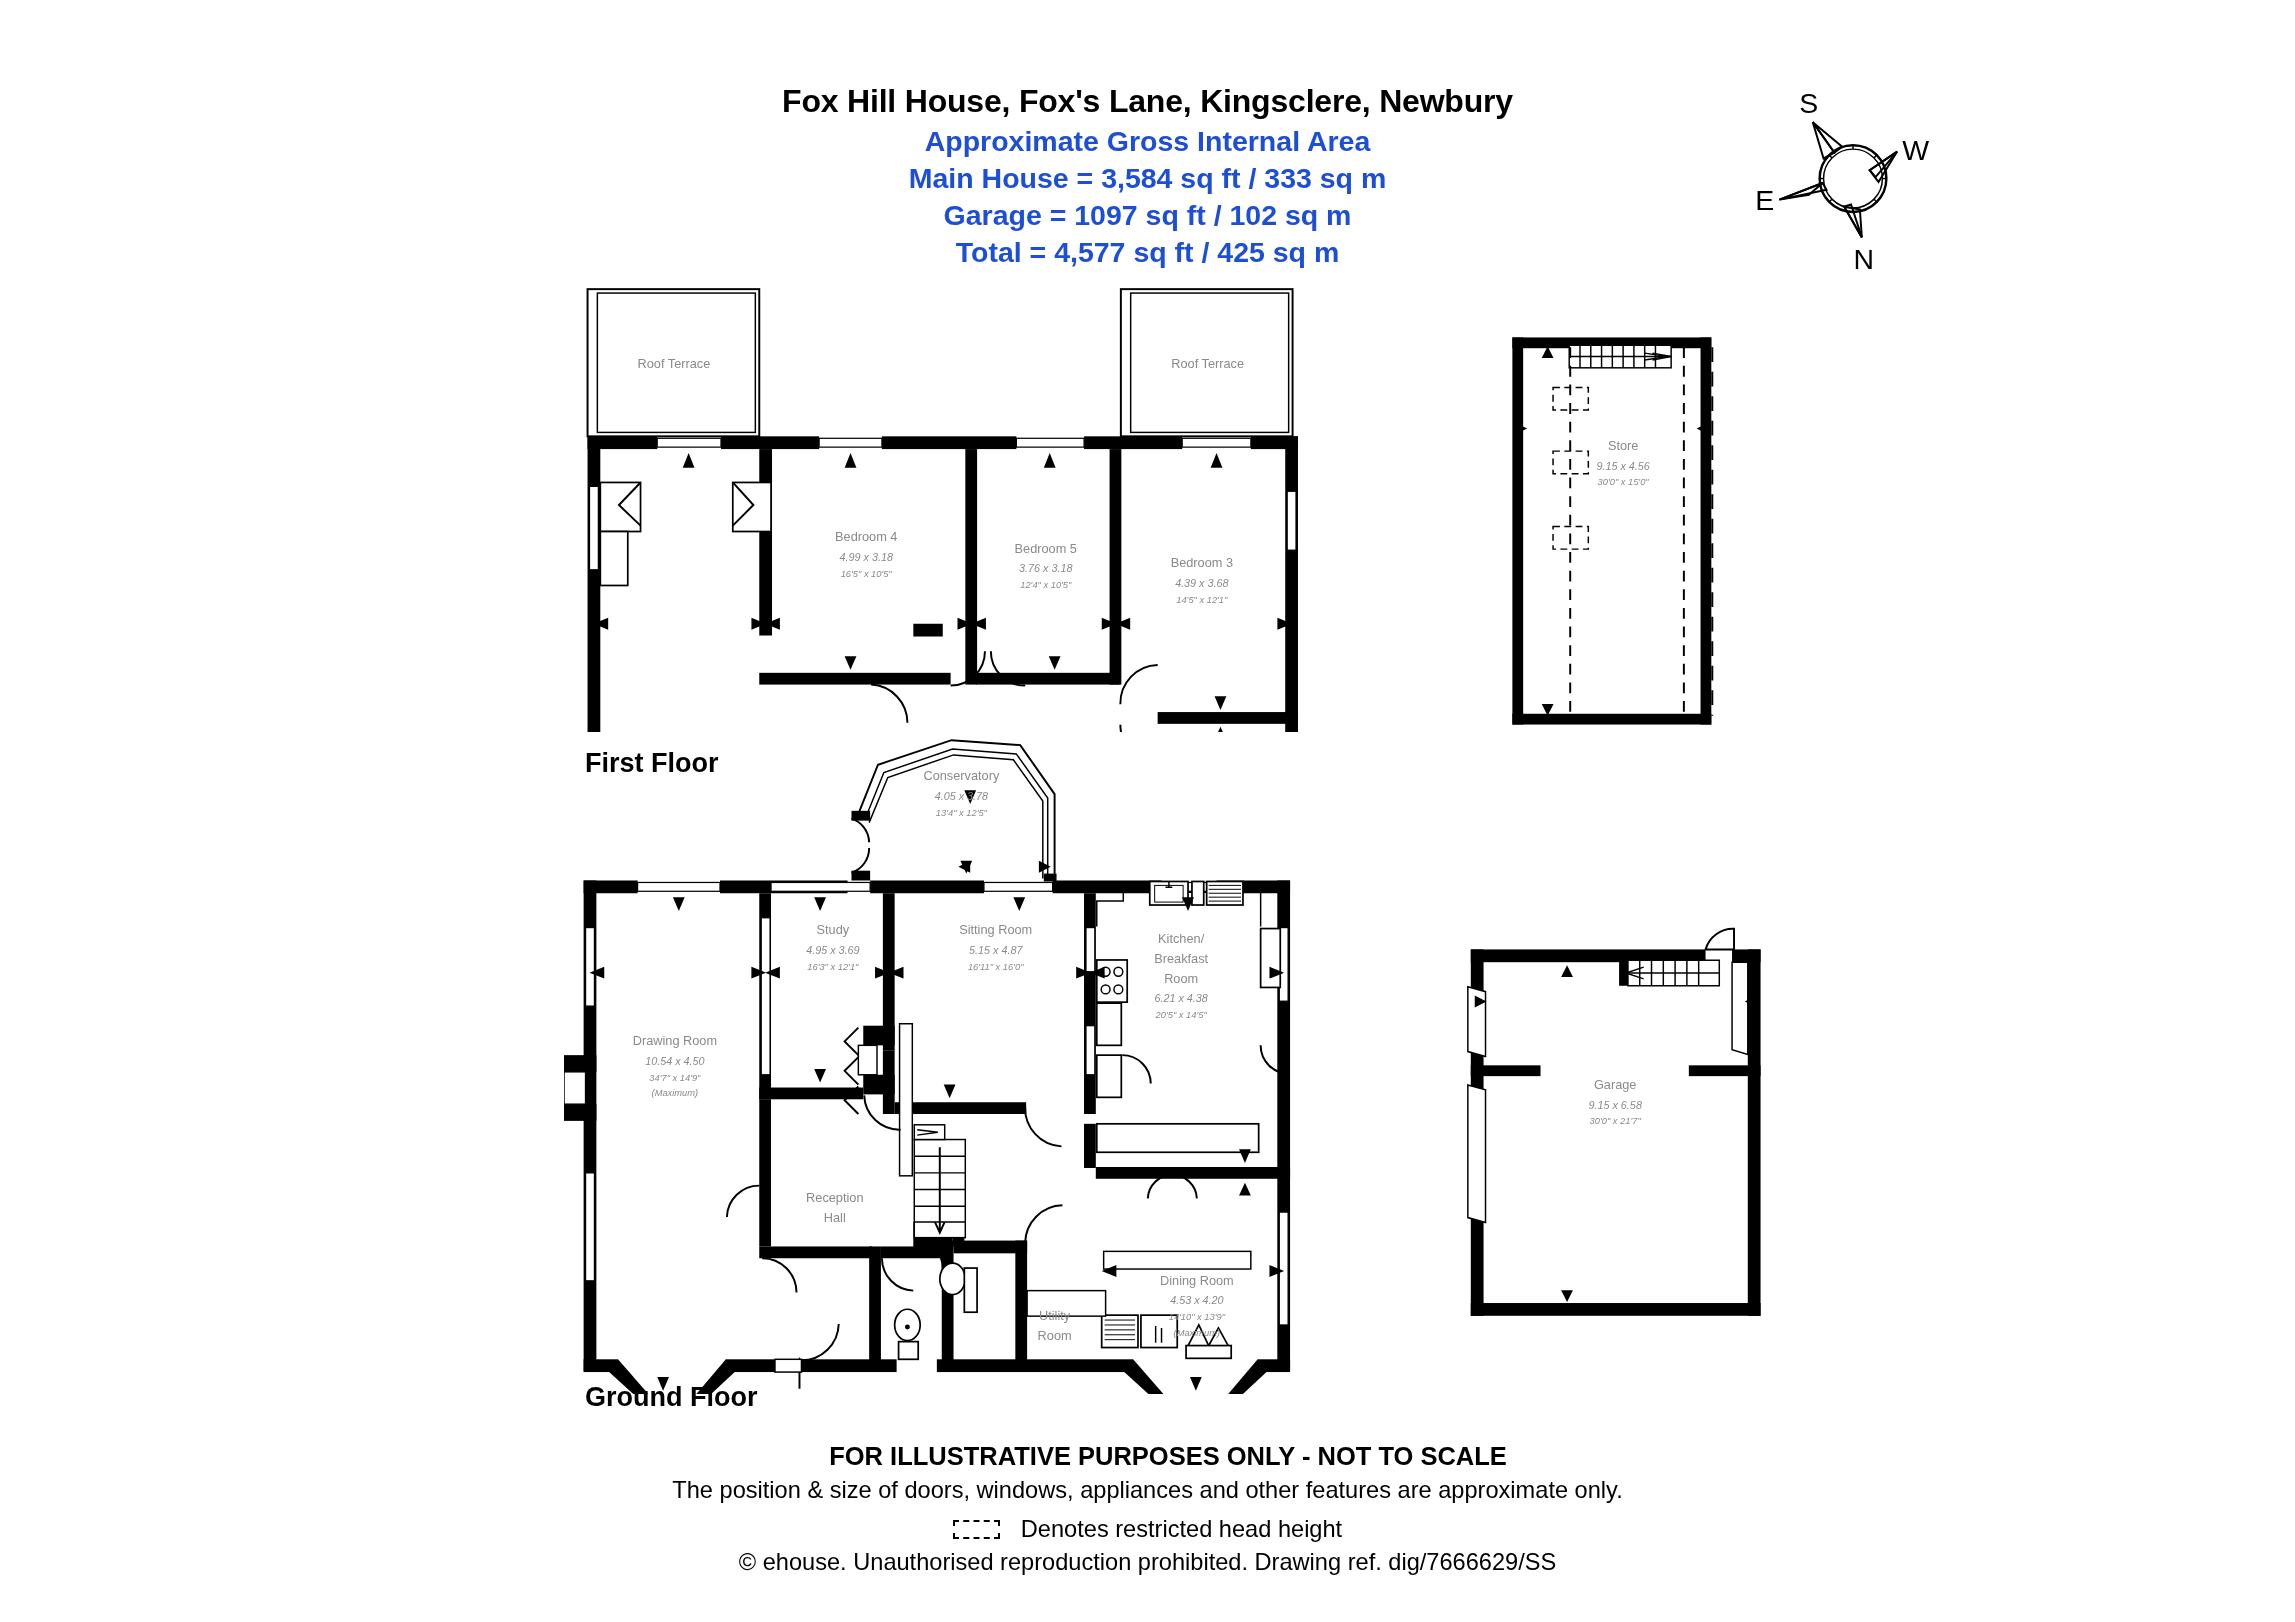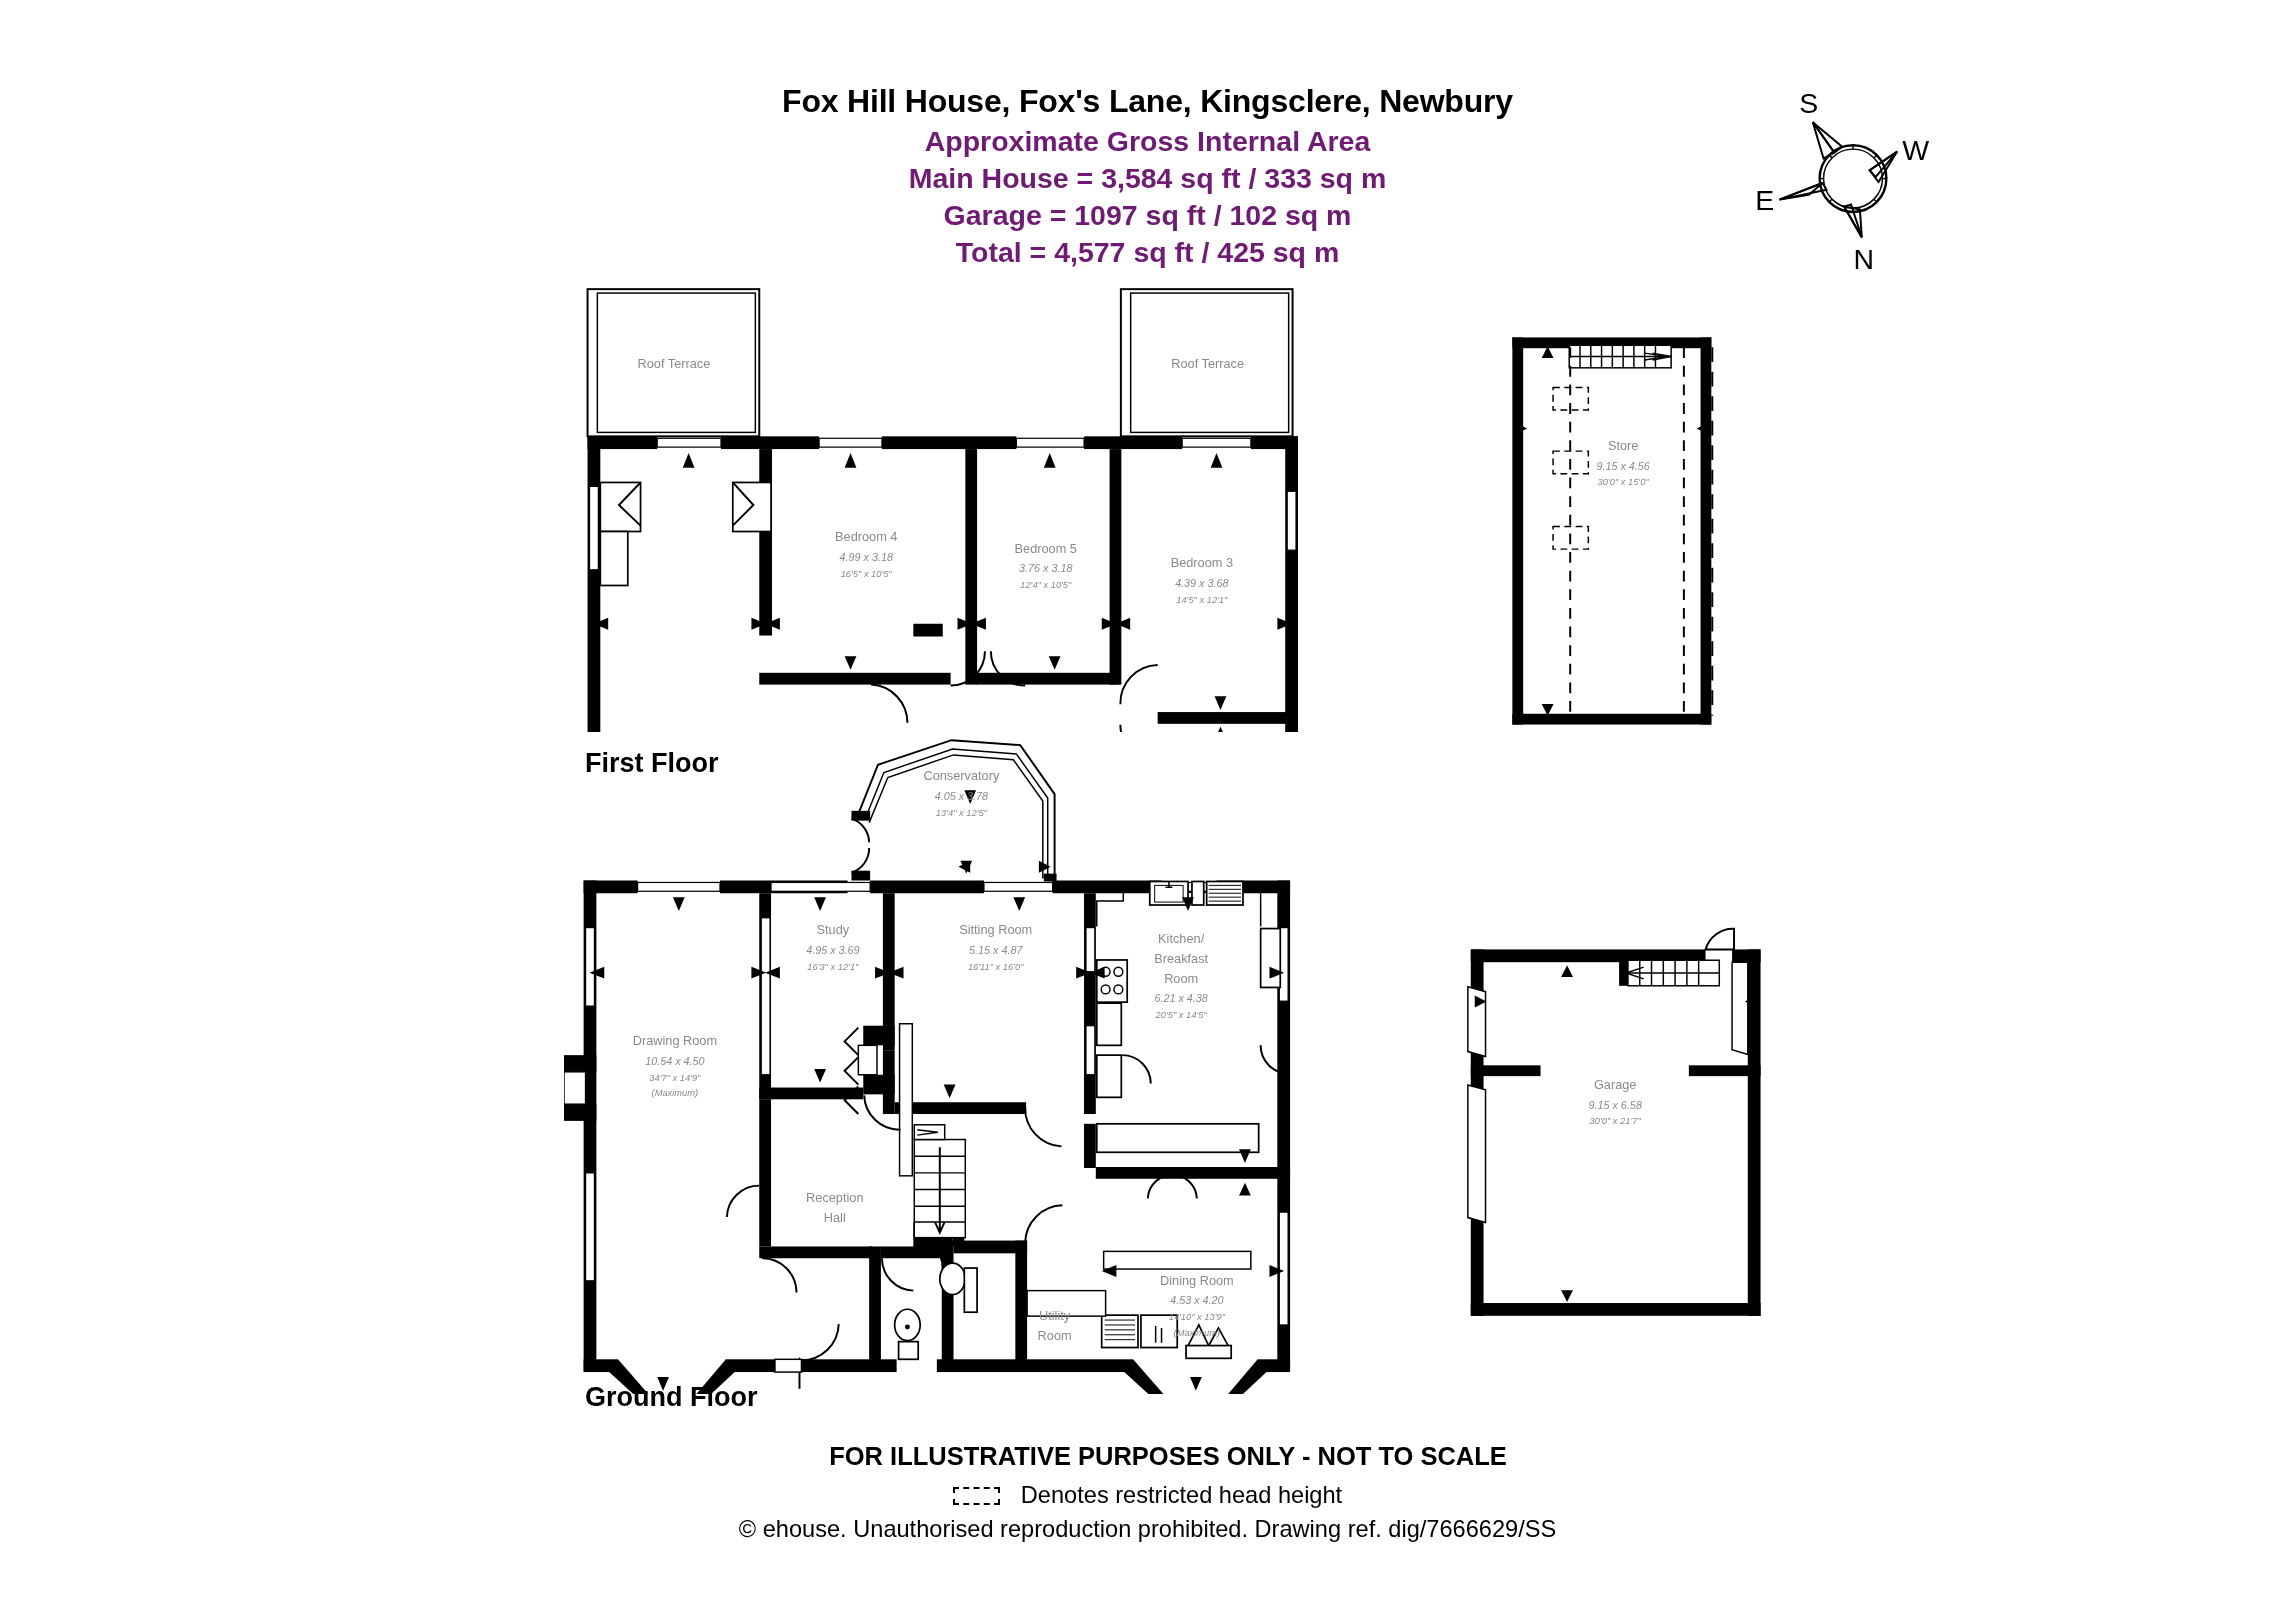--- a/index.html
+++ b/index.html
@@ -35,21 +35,21 @@
   .header .ttl {
     font-size: 32px;
     font-weight: bold;
     letter-spacing: -0.2px;
     color: #000;
     margin-top: 18px;
   }
   .header .sub {
     font-size: 28.5px;
     font-weight: bold;
-    color: #701a75;
+    color: #1d4ed8;
   }
 
   
   .compass {
     position: absolute;
     left: 1750px;
     top: 78px;
     width: 206px;
     height: 206px;
   }
@@ -735,20 +735,21 @@
       <text class="rdim" x="330" y="388">9.15 x 6.58</text>
       <text class="rdim2" x="330" y="420">30'0" x 21'7"</text>
     </g>
   </svg>
 
   <div class="floor-label" id="first-floor-label">First Floor</div>
   <div class="floor-label" id="ground-floor-label">Ground Floor</div>
 
   <div class="footer">
     <div class="bold">FOR ILLUSTRATIVE PURPOSES ONLY - NOT TO SCALE</div>
+    <div class="reg">The position &amp; size of doors, windows, appliances and other features are approximate only.</div>
     <div class="legend-row">
       <span class="dash-box"></span>
       <span class="reg">Denotes restricted head height</span>
     </div>
     <div class="reg">© ehouse. Unauthorised reproduction prohibited. Drawing ref. dig/7666629/SS</div>
   </div>
 
 </div>
 
 

